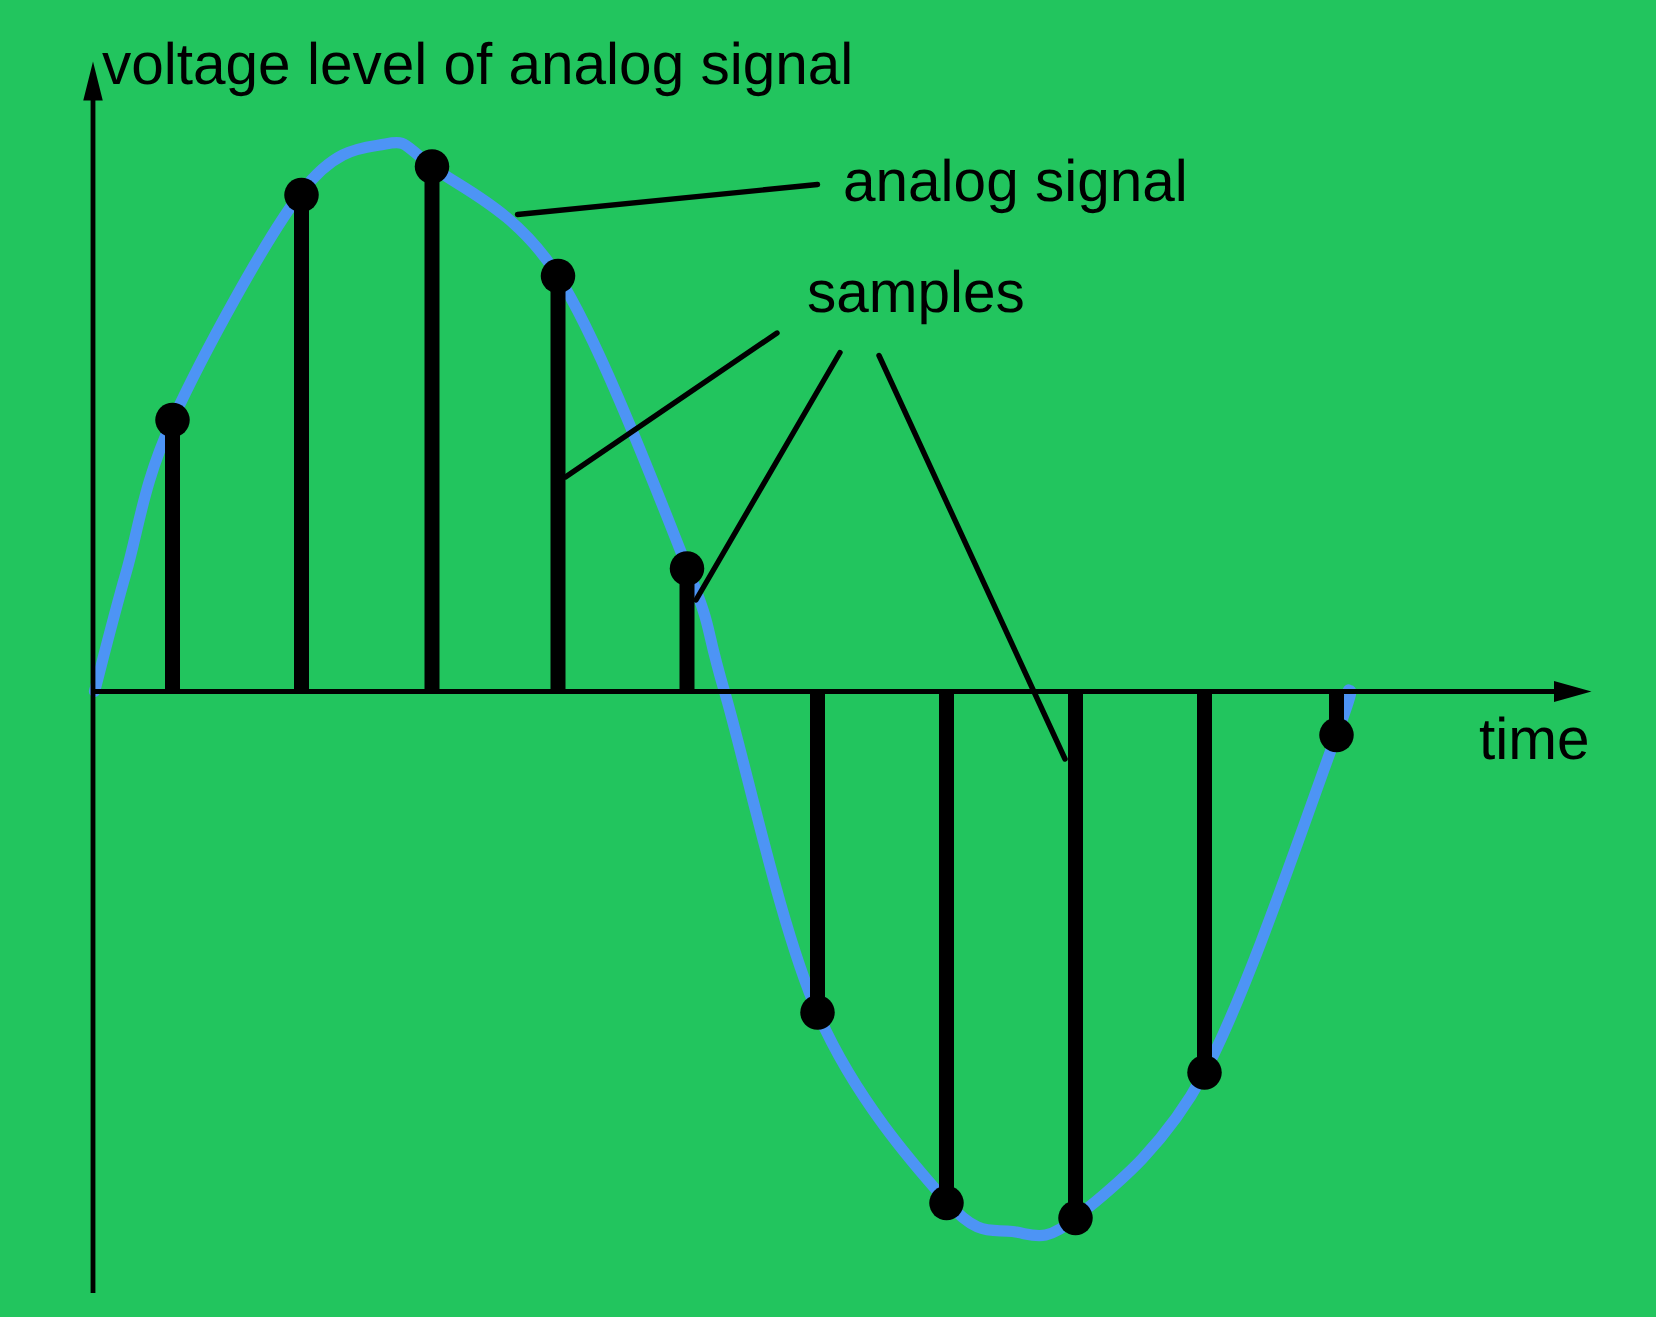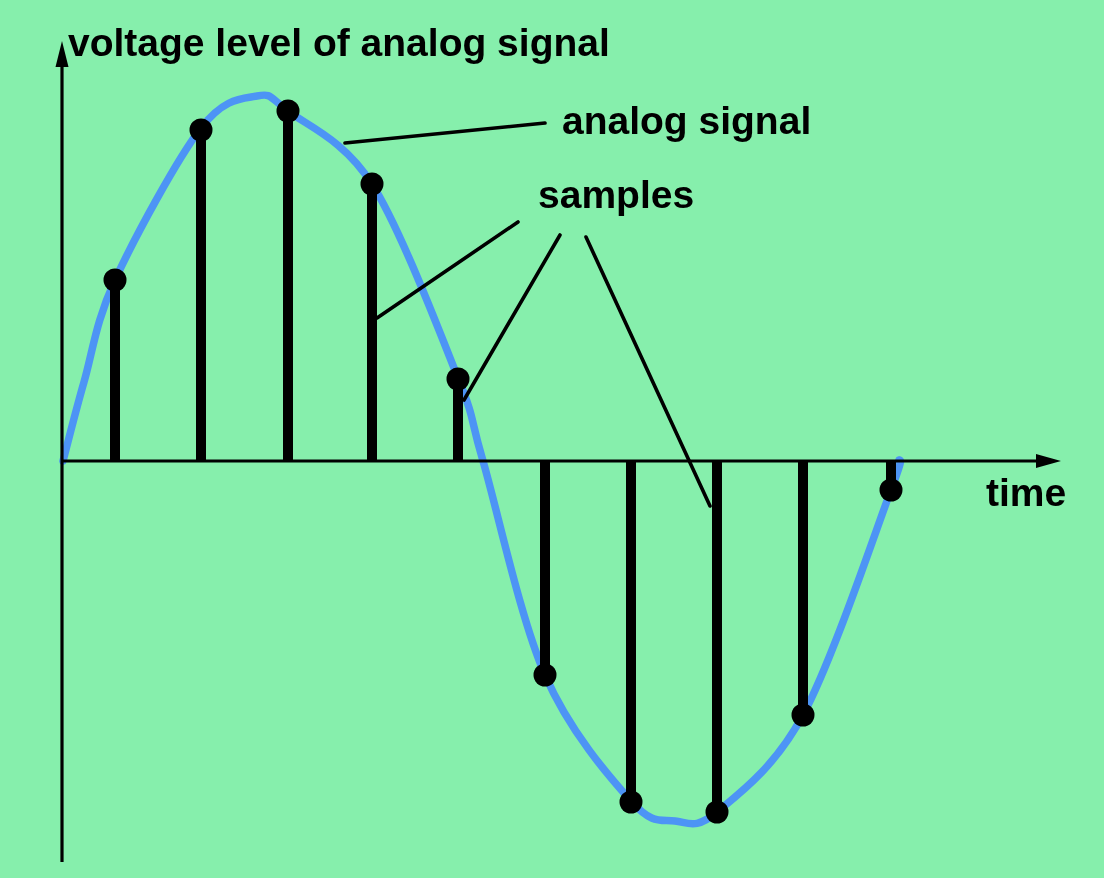--- a/index.html
+++ b/index.html
@@ -4,24 +4,23 @@
 <style>
   html, body {
     margin: 0;
     padding: 0;
     background: #ffffff;
   }
   .canvas {
     position: relative;
     width: 1104px;
     height: 878px;
-    background: #86efac;
+    background: #22c55e;
     overflow: hidden;
     font-family: "Liberation Sans", "DejaVu Sans", sans-serif;
-    font-weight: bold;
   }
   svg { display: block; }
   text {
     font-family: "Liberation Sans", "DejaVu Sans", sans-serif;
     fill: #000000;
   }
 </style>
 </head>
 <body>
 

